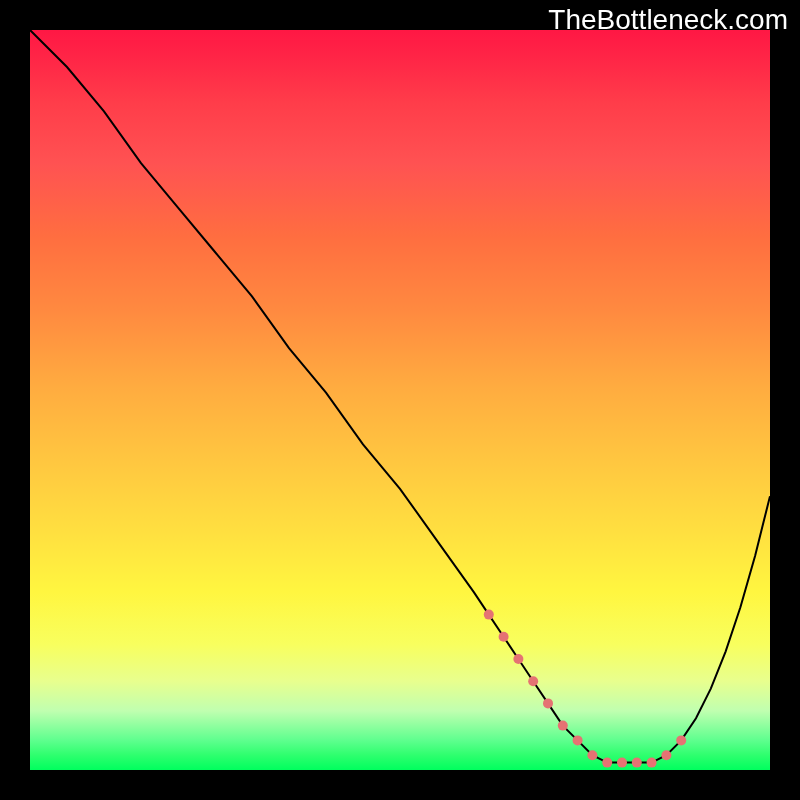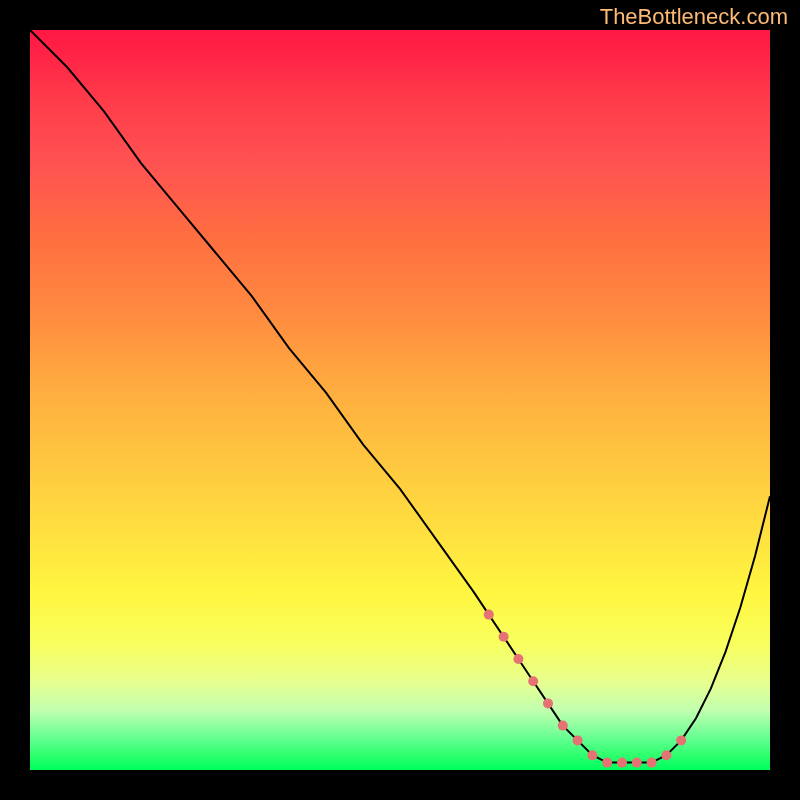--- a/index.html
+++ b/index.html
@@ -7,22 +7,22 @@
       width: 800px;
       height: 800px;
       background: #000;
       position: relative;
       font-family: Arial, sans-serif;
     }
     .watermark {
       position: absolute;
       top: 4px;
       right: 12px;
-      color: #fdba74;
-      font-size: 22px;
+      color: #ffffff;
+      font-size: 28px;
       font-weight: 500;
       z-index: 10;
     }
     .chart-container {
       position: absolute;
       top: 30px;
       left: 30px;
       width: 740px;
       height: 740px;
     }

